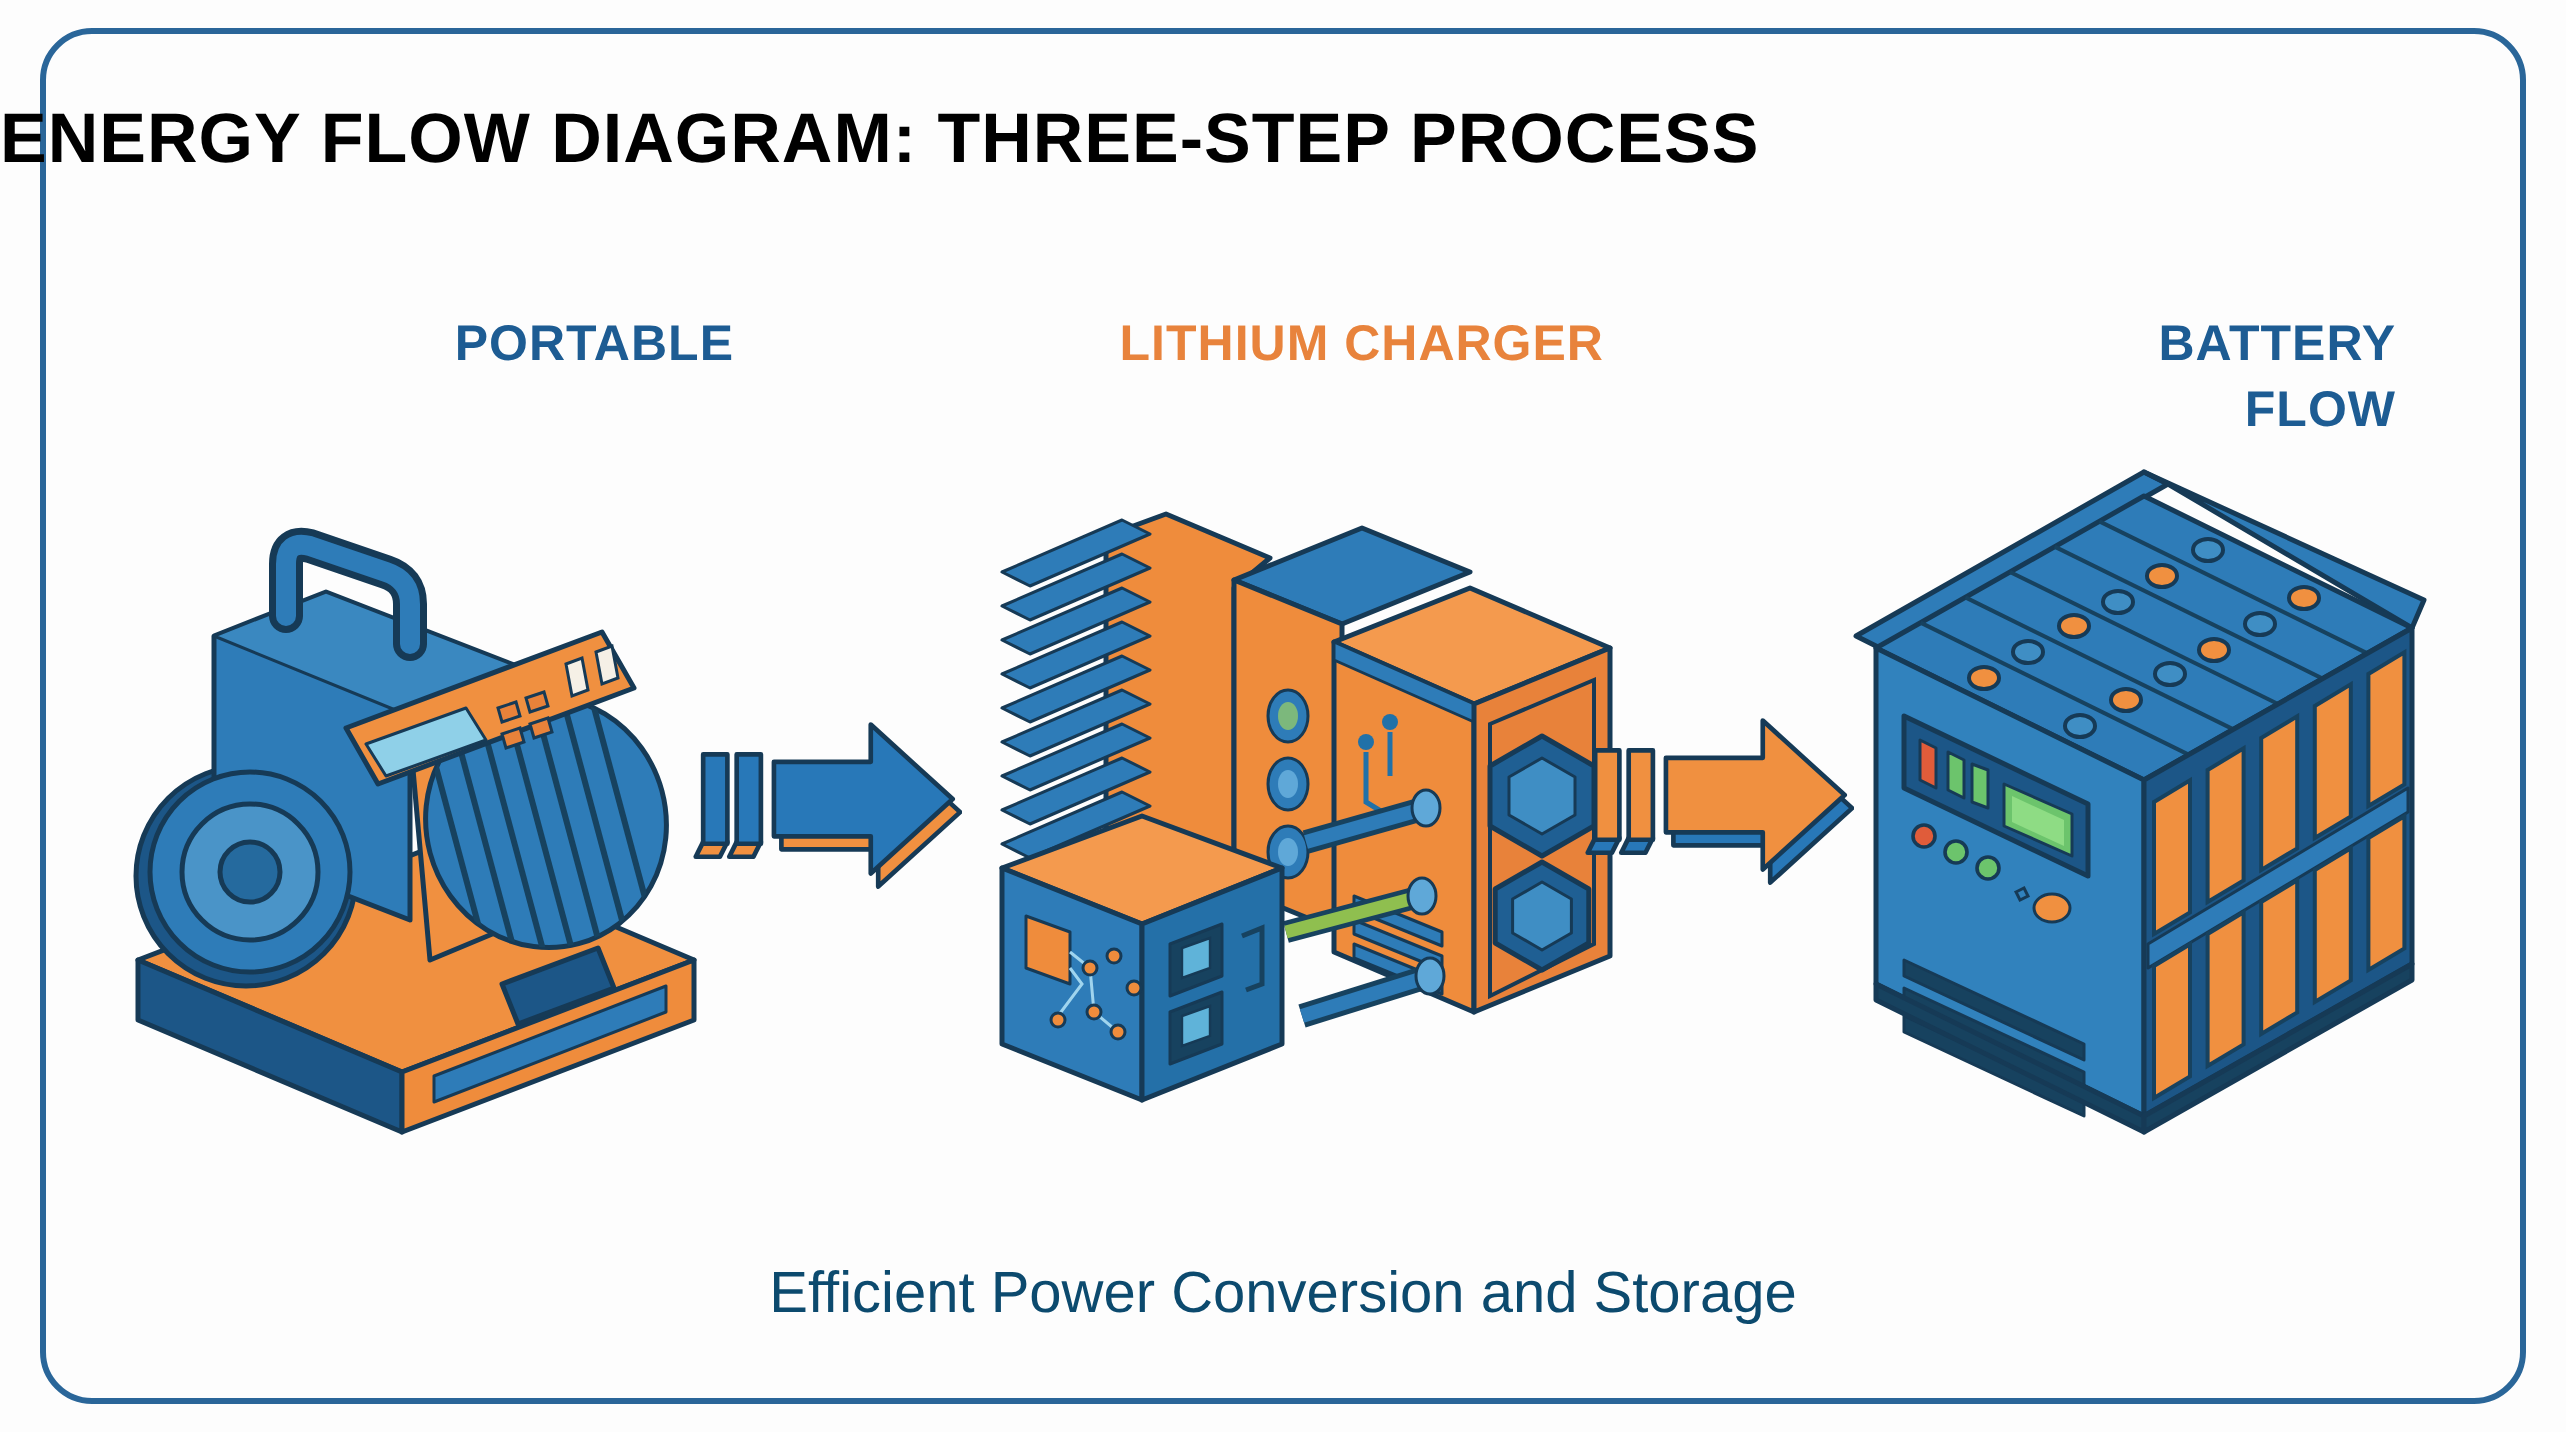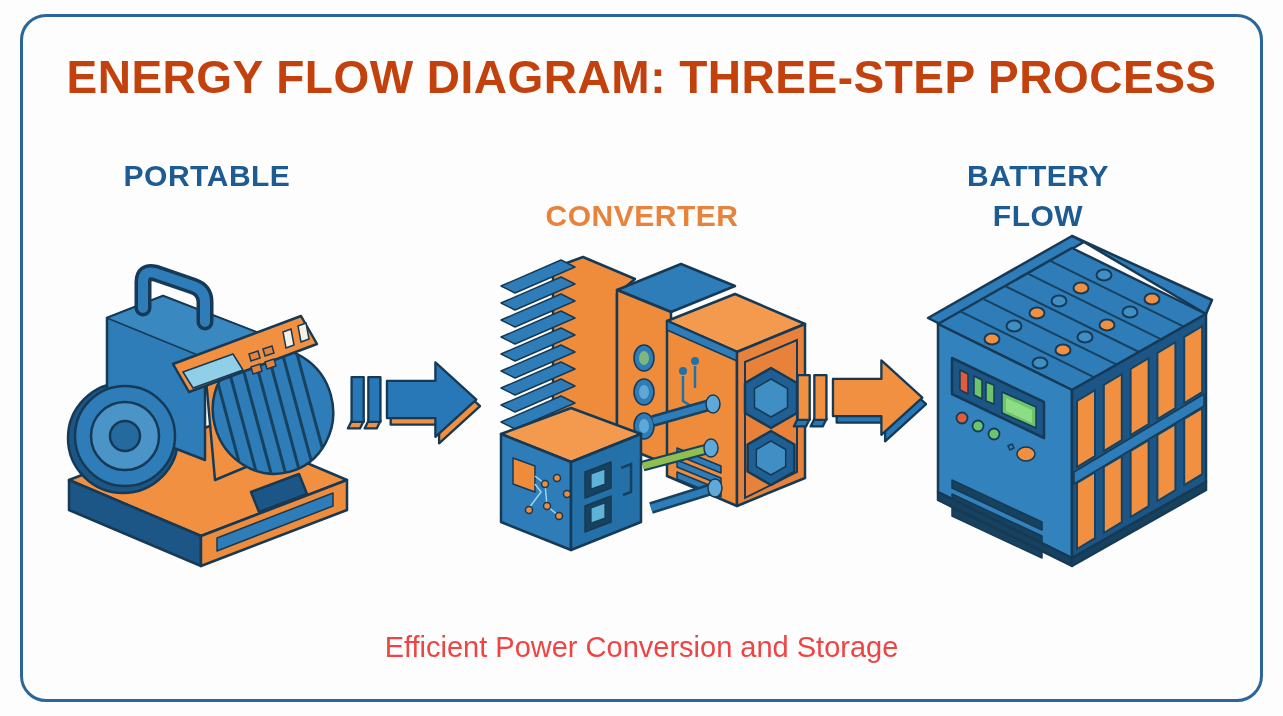--- a/index.html
+++ b/index.html
@@ -8,35 +8,35 @@
     background:#fdfdfd; overflow:hidden;
     font-family:"Liberation Sans", sans-serif;
   }
   .frame {
     position:absolute; left:20px; top:14px; right:20px; bottom:14px;
     border:3px solid #2a6699; border-radius:26px;
     pointer-events:none;
   }
   .title {
     position:absolute; left:0; top:50px; width:100%;
-    text-align:center; font-size:46px; font-weight:800;
-    letter-spacing:0.5px; color:#c2410c;
+    font-size:35px; font-weight:800;
+    letter-spacing:0.5px; color:#000000;
   }
   .step-label {
-    position:absolute; width:320px; text-align:center;
-    font-size:30px; font-weight:800; line-height:1.32; letter-spacing:0.5px;
+    position:absolute; width:320px; text-align:right;
+    font-size:25px; font-weight:800; line-height:1.32; letter-spacing:0.5px;
   }
   .step-label--blue { color:#1d5c93; }
   .step-label--orange { color:#e8833c; }
   .label-gen  { left:47px;  top:156px; }
   .label-conv { left:482px; top:156px; }
   .label-batt { left:878px; top:156px; }
   .caption {
     position:absolute; left:0; top:631px; width:100%;
-    text-align:center; font-size:29px; font-weight:400; color:#ef4444;
+    text-align:center; font-size:29px; font-weight:400; color:#0c4a6e;
   }
   .illus { position:absolute; }
   .illus-gen  { left:55px;  top:248px; }
   .illus-conv { left:483px; top:226px; }
   .illus-batt { left:922px; top:222px; }
   .arrow1 { left:346px; top:350px; }
   .arrow2 { left:792px; top:348px; }
   svg .ol { stroke:#163a56; stroke-width:2.5; stroke-linejoin:round; }
   svg .ol1 { stroke:#163a56; stroke-width:1.5; stroke-linejoin:round; }
 </style>
@@ -45,22 +45,21 @@
 
 <div class="canvas">
   <div class="frame"></div>
 
   <div class="title">ENERGY FLOW DIAGRAM: THREE-STEP PROCESS</div>
 
   <div class="step-label step-label--blue label-gen">
     <span>PORTABLE</span><br>
   </div>
   <div class="step-label step-label--orange label-conv">
-    <br>
-    <span>CONVERTER</span>
+    <span>LITHIUM CHARGER</span><br>
   </div>
   <div class="step-label step-label--blue label-batt">
     <span>BATTERY</span><br>
     <span>FLOW</span>
   </div>
 
   <svg class="illus illus-gen" width="300" height="325" viewBox="0 0 300 325">
     <g>
       <polygon class="ol" points="14,232 160,176 292,232 146,288" fill="#f09040"></polygon>
       <polygon class="ol" points="14,232 146,288 146,318 14,262" fill="#1c5687"></polygon>

